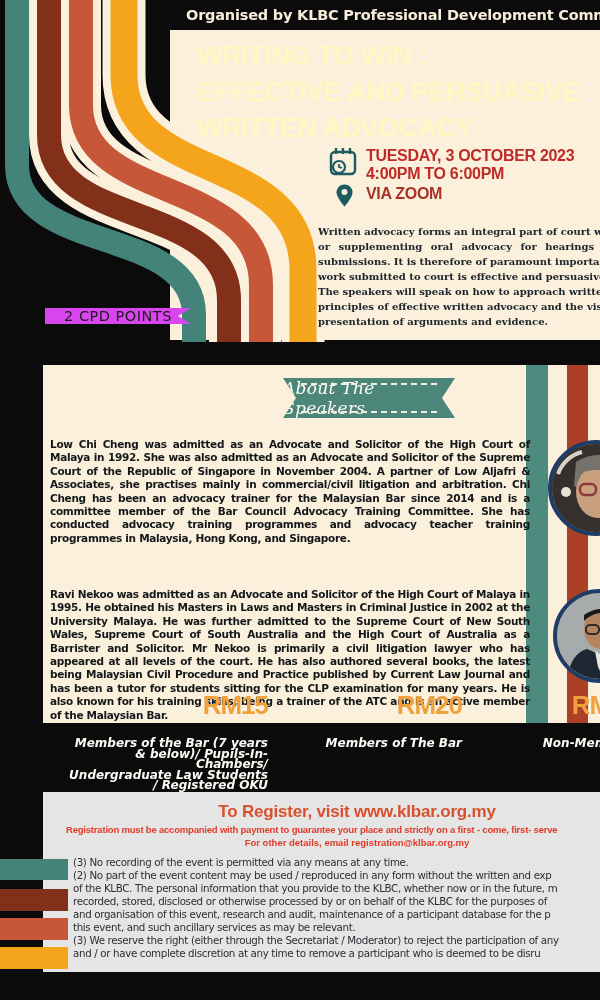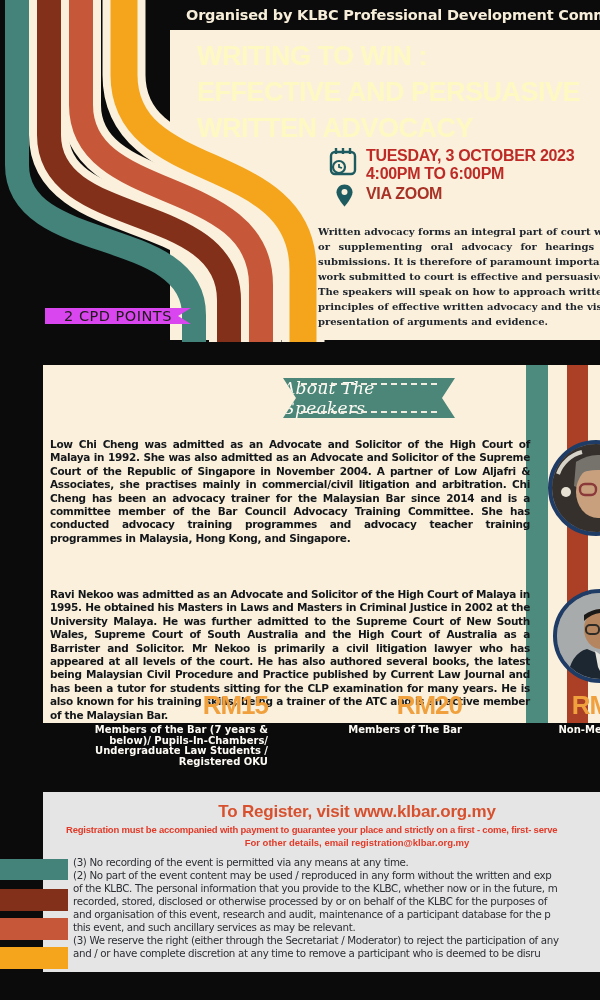--- a/index.html
+++ b/index.html
@@ -50,22 +50,22 @@
   .bio-1{top:73px;}
   .bio-2{top:223px;}
   .photo{position:absolute;border:4px solid #1F3C66;border-radius:50%;overflow:hidden;background:#888;}
   .photo-1{left:505px;top:75px;width:88px;height:88px;}
   .photo-2{left:510px;top:224px;width:86px;height:86px;}
 
   
   .price-col{top:690px;width:200px;text-align:right;z-index:2;}
   .price-col .price{color:#F0A03C;font-family:"Liberation Sans",sans-serif;font-weight:800;
                     font-size:26px;letter-spacing:-1px;line-height:30px;}
-  .price-col .elig{color:#FDFBF4;font-size:10px;font-weight:700;line-height:10.5px;
-                   margin-top:5px;}
+  .price-col .elig{color:#FDFBF4;font-size:12px;font-style:italic;font-weight:700;line-height:10.5px;
+                   margin-top:18px;}
   .pc-1{left:68px;}
   .pc-2{left:262px;}
   .pc-3{left:437px;}
 
   
   .reg-panel{left:43px;top:792px;width:557px;height:180px;background:#e5e5e5;}
   .reg-head{position:absolute;left:0;top:10px;width:628px;text-align:center;color:#D8512E;
             font-family:"Liberation Sans",sans-serif;font-weight:800;font-size:17px;letter-spacing:-0.2px;}
   .reg-note1{position:absolute;left:23px;top:32px;color:#E23A28;font-weight:700;font-size:9.5px;
              letter-spacing:-0.2px;white-space:nowrap;font-family:"Liberation Sans",sans-serif;}

